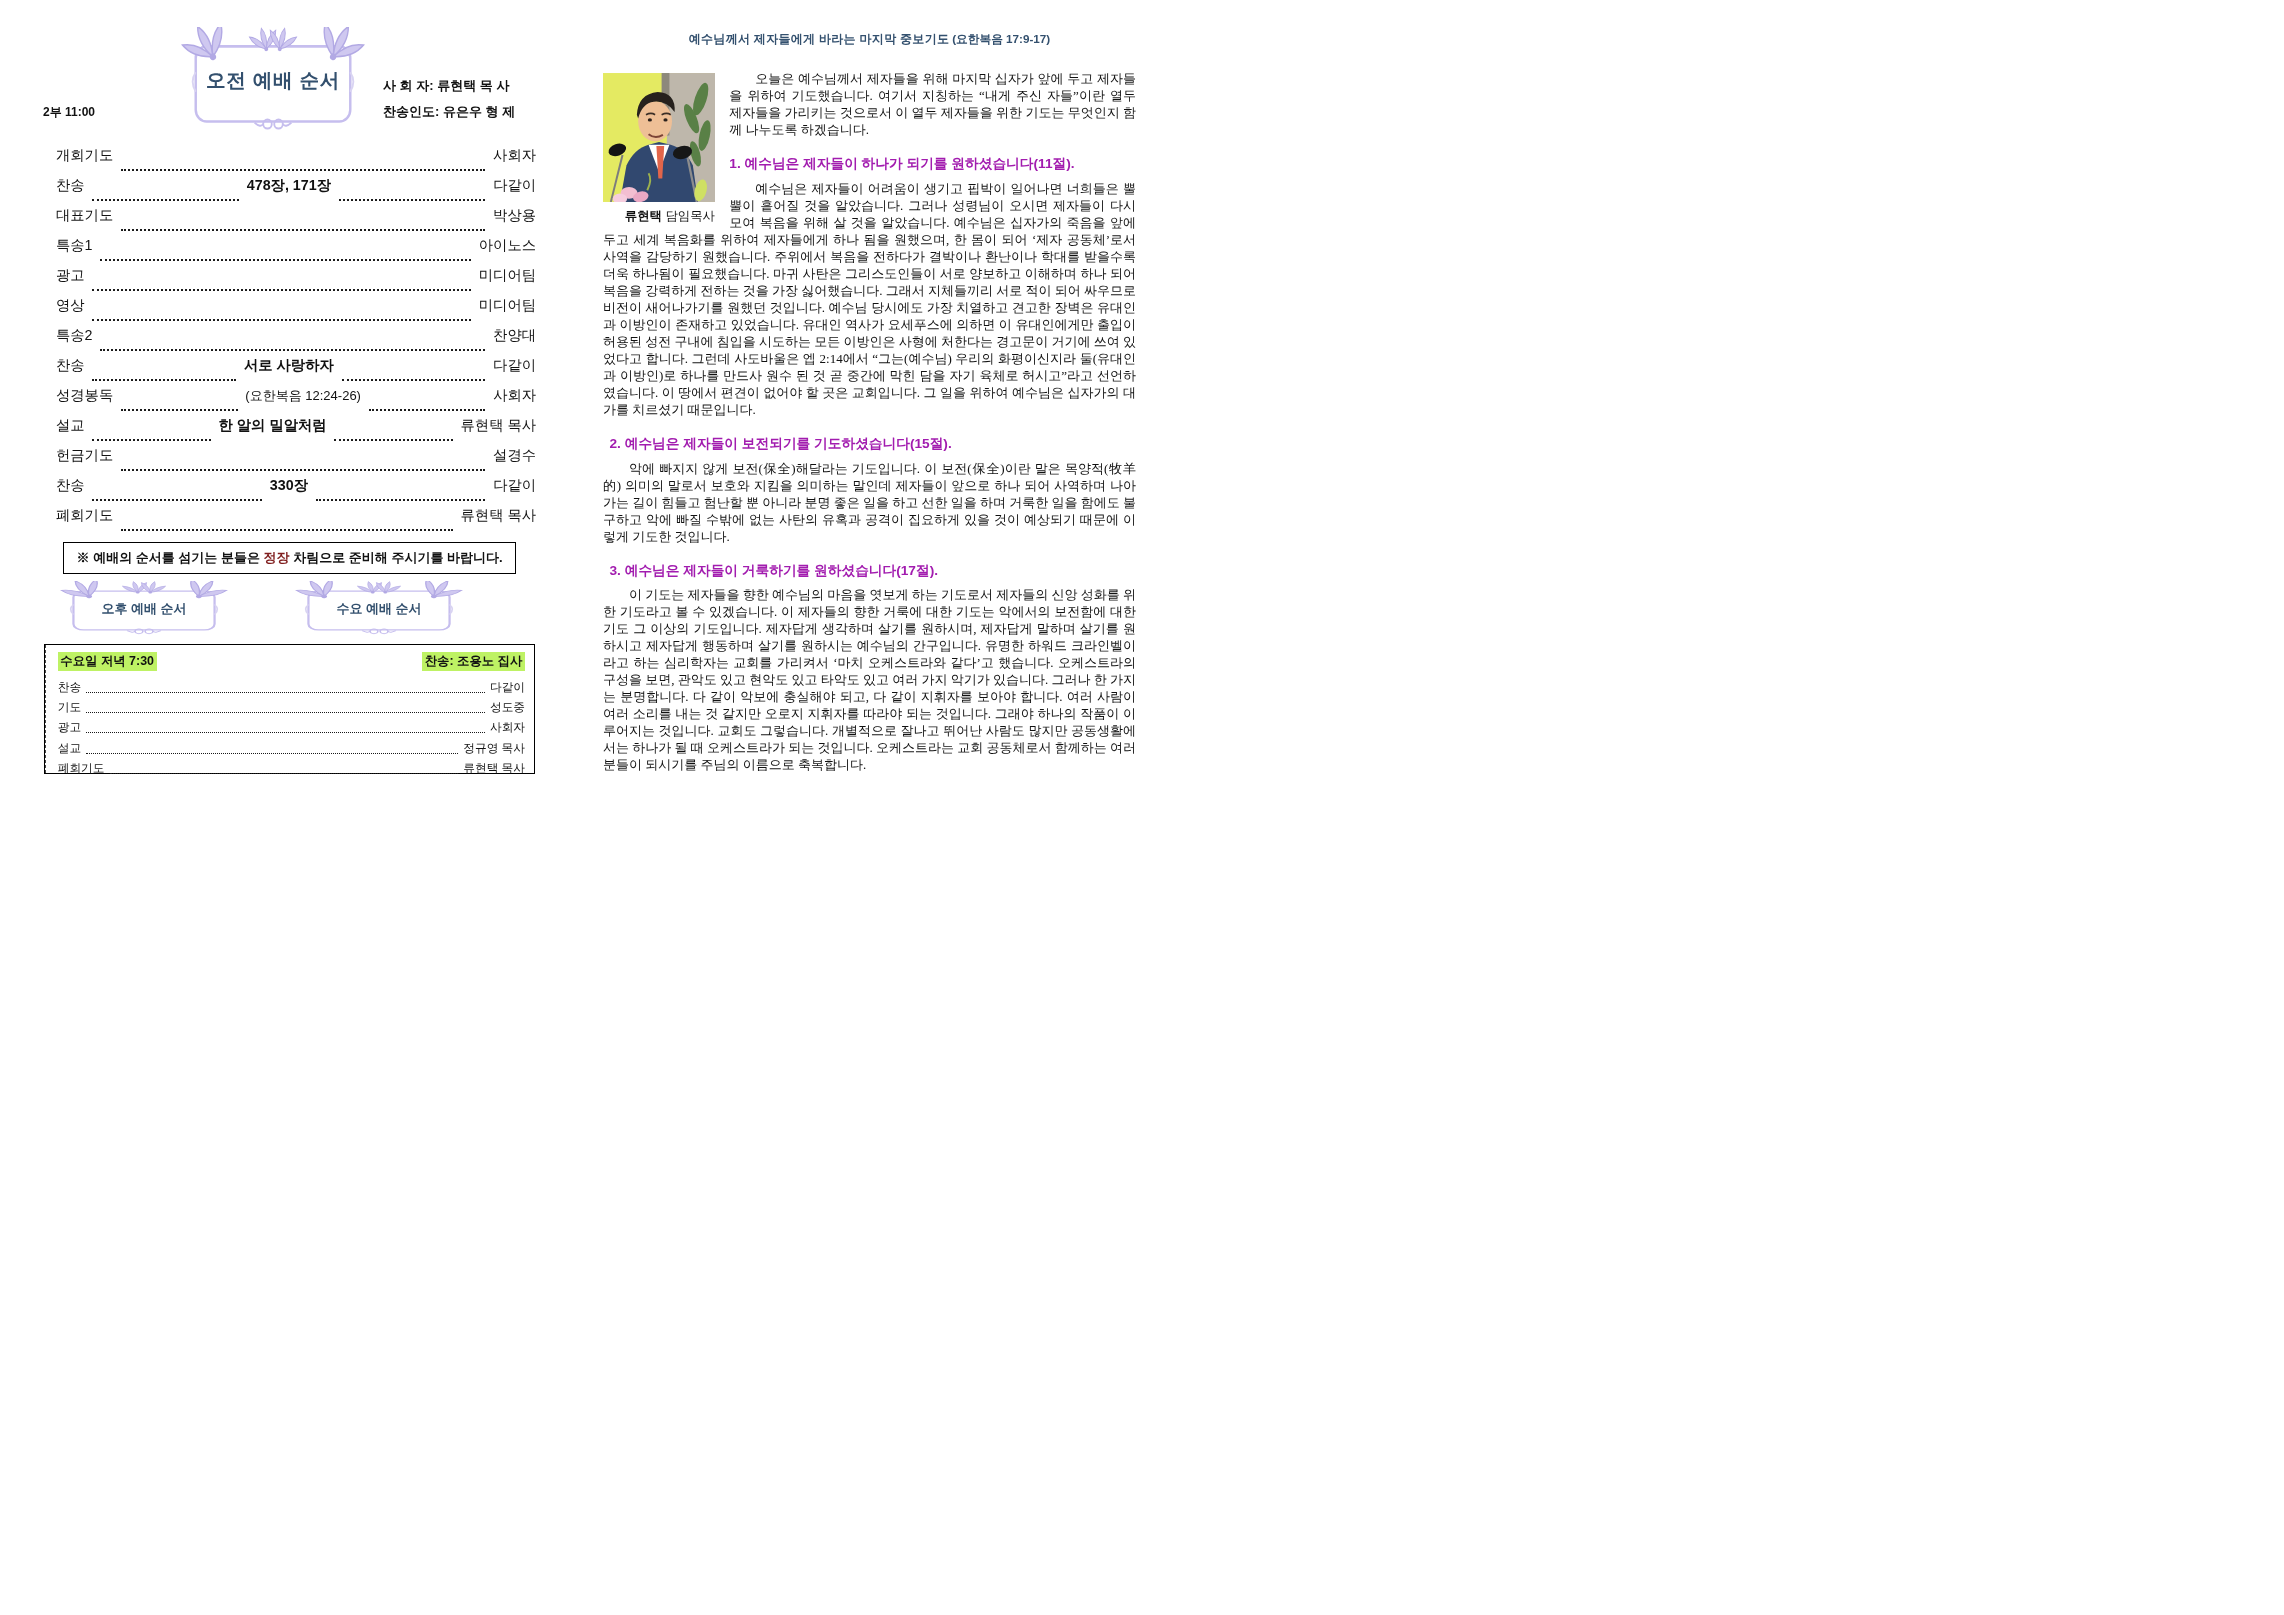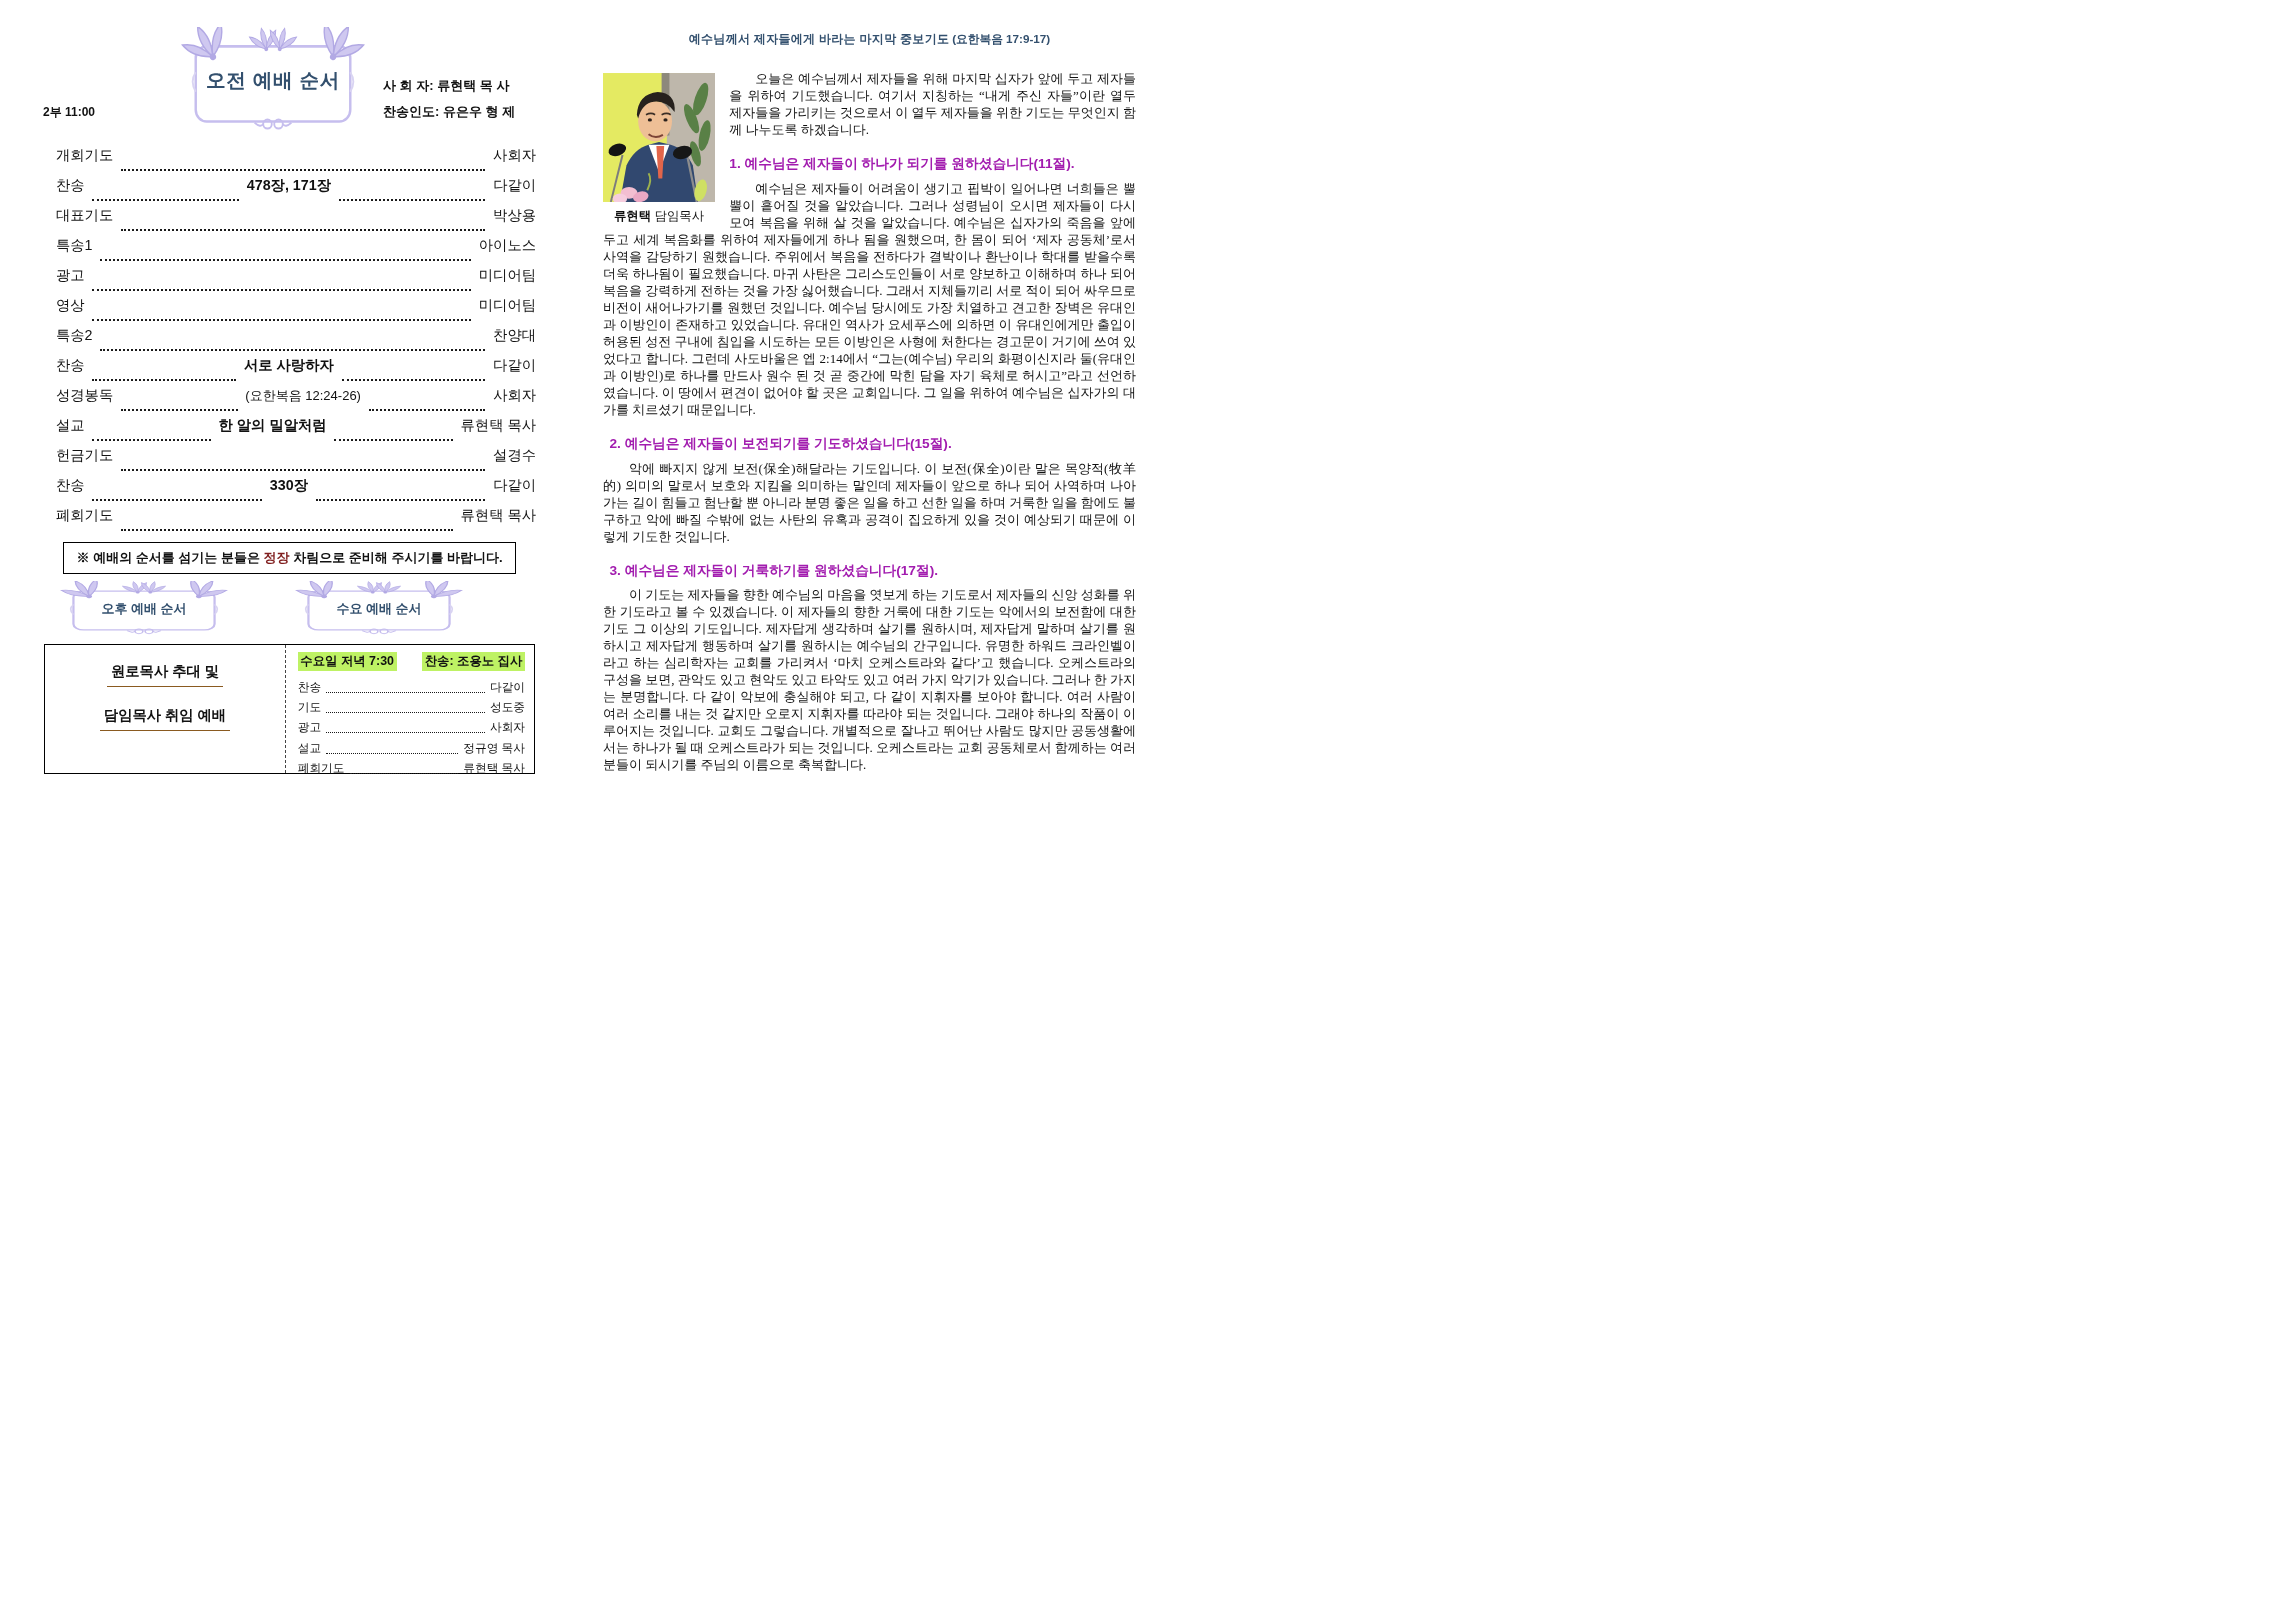--- a/index.html
+++ b/index.html
@@ -53,21 +53,21 @@
 
   
   .right-page{position:absolute;left:603px;top:31px;width:533px;}
   .r-title{text-align:center;white-space:nowrap;font-weight:bold;}
   .rt-main{font-size:12px;letter-spacing:0.3px;}
   .rt-ref{font-size:11.7px;}
   .r-content{margin-top:22px;font-family:"Liberation Serif",serif;font-size:13px;
              line-height:17px;text-align:justify;}
   .photo-fig{float:left;width:112px;margin:2.6px 14.3px 3.9px 0;}
   .photo-fig svg{display:block;width:112px;height:129px;}
-  .photo-cap{text-align:center;font-size:12.4px;margin-top:6.5px;
+  .photo-cap{text-align:right;font-size:12.4px;margin-top:6.5px;
              font-family:"Liberation Sans",sans-serif;}
   .cap-name{font-weight:bold;}
   p.body{margin:0;text-indent:2em;}
   .r-content h3{font-family:"Liberation Sans",sans-serif;font-size:13.7px;font-weight:bold;
                 margin:17px 0 7.8px 6.5px;color:#a21caf;}
 </style>
 </head>
 <body>
 
 <svg width="0" height="0" style="position:absolute">
@@ -197,24 +197,20 @@
     <div class="orn-title navy">오후 예배 순서</div>
   </div>
   <div class="orn-wrap orn-banner orn-wed">
     <svg viewBox="0 0 300 170" preserveAspectRatio="none">
         <use href="#frame-orn"></use>
       </svg>
     <div class="orn-title navy">수요 예배 순서</div>
   </div>
 
   <div class="bottom-box">
-    <div class="bb-left">
-      <div class="u-line">원로목사 추대 및</div>
-      <div class="u-line">담임목사 취임 예배</div>
-    </div>
     <div class="bb-right">
       <div class="bb-head">
         <span class="hl">수요일 저녁 7:30</span>
         <span class="hl">찬송: 조용노 집사</span>
       </div>
       <div class="bb-rows">
         <div class="row">
             <span class="lbl">찬송</span>
             <span class="dots"></span>
             <span class="person">다같이</span>

